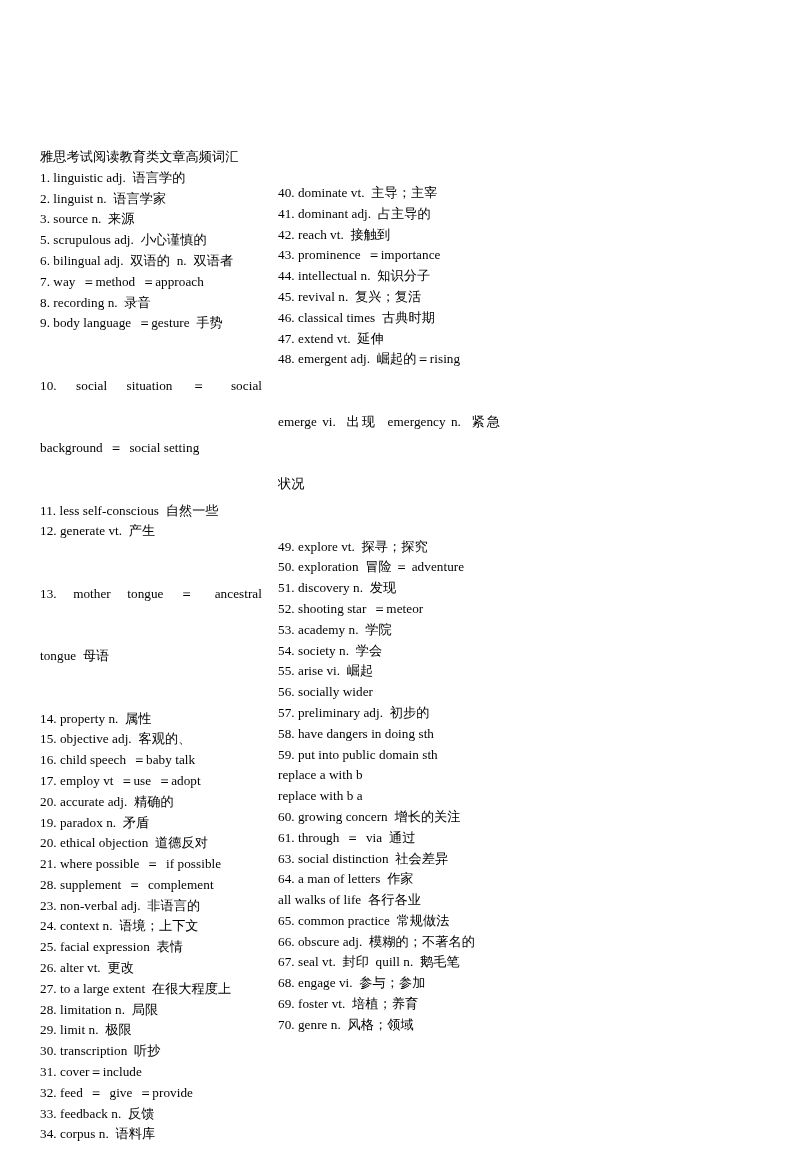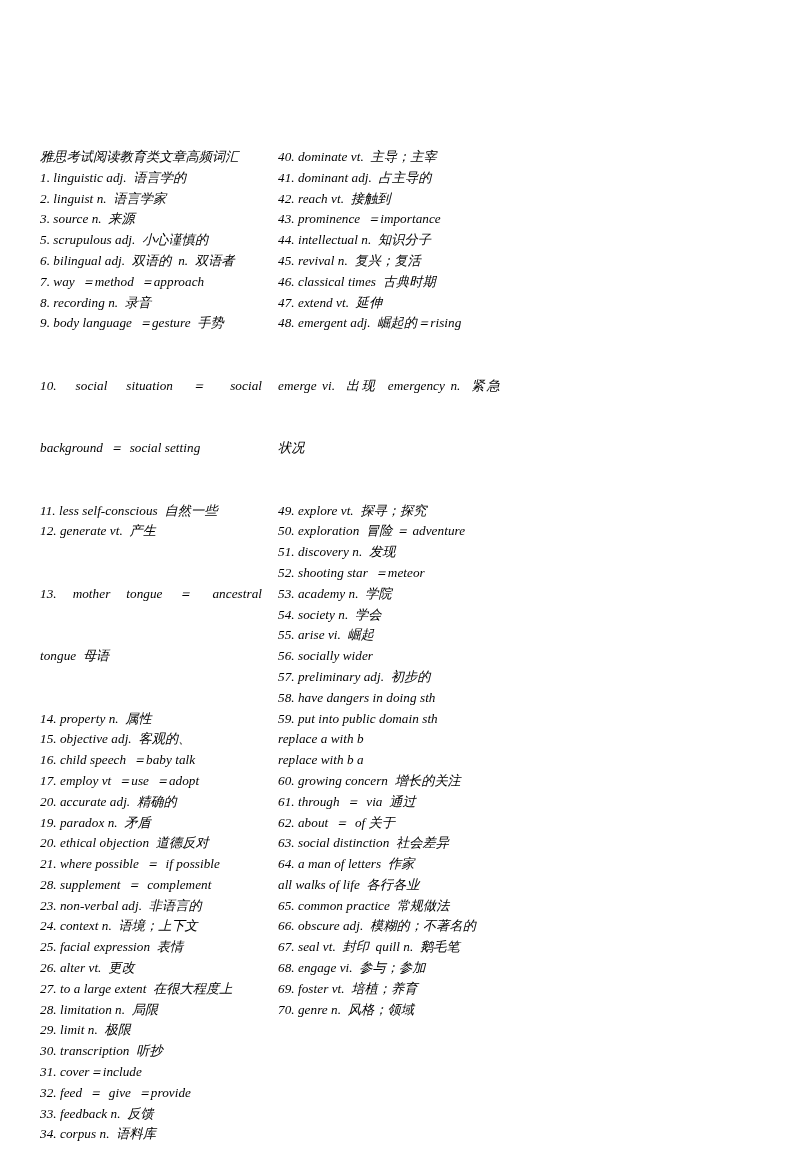--- a/index.html
+++ b/index.html
@@ -16,39 +16,39 @@
     position: relative;
     overflow: hidden;
   }
 
   #page {
     position: absolute;
     left: 0;
     top: 0;
     width: 793px;
     height: 1156px;
-    font-style: italic;
   }
 
   #columns {
     position: absolute;
     left: 40px;
     top: 147px;
     width: 470px;
     display: flex;
     flex-direction: row;
     align-items: flex-start;
   }
 
   .column {
     width: 222px;
   }
 
   .column.right {
     margin-left: 16px;
+    margin-top: 36px;
   }
 
   .line {
     font-size: 13.2px;
     line-height: 20.8px;
     white-space: pre-wrap;
     letter-spacing: 0.05px;
     -webkit-font-smoothing: antialiased;
   }
 
@@ -143,21 +143,20 @@
       <div class="line">54. society n.  学会</div>
       <div class="line">55. arise vi.  崛起</div>
       <div class="line">56. socially wider</div>
       <div class="line">57. preliminary adj.  初步的</div>
       <div class="line">58. have dangers in doing sth</div>
       <div class="line">59. put into public domain sth</div>
       <div class="line">replace a with b</div>
       <div class="line">replace with b a</div>
       <div class="line">60. growing concern  增长的关注</div>
       <div class="line">61. through  ＝  via  通过</div>
-      <div class="line">62. about  ＝  of 关于</div>
       <div class="line">63. social distinction  社会差异</div>
       <div class="line">64. a man of letters  作家</div>
       <div class="line">all walks of life  各行各业</div>
       <div class="line">65. common practice  常规做法</div>
       <div class="line">66. obscure adj.  模糊的；不著名的</div>
       <div class="line">67. seal vt.  封印  quill n.  鹅毛笔</div>
       <div class="line">68. engage vi.  参与；参加</div>
       <div class="line">69. foster vt.  培植；养育</div>
       <div class="line">70. genre n.  风格；领域</div>
     </div>

